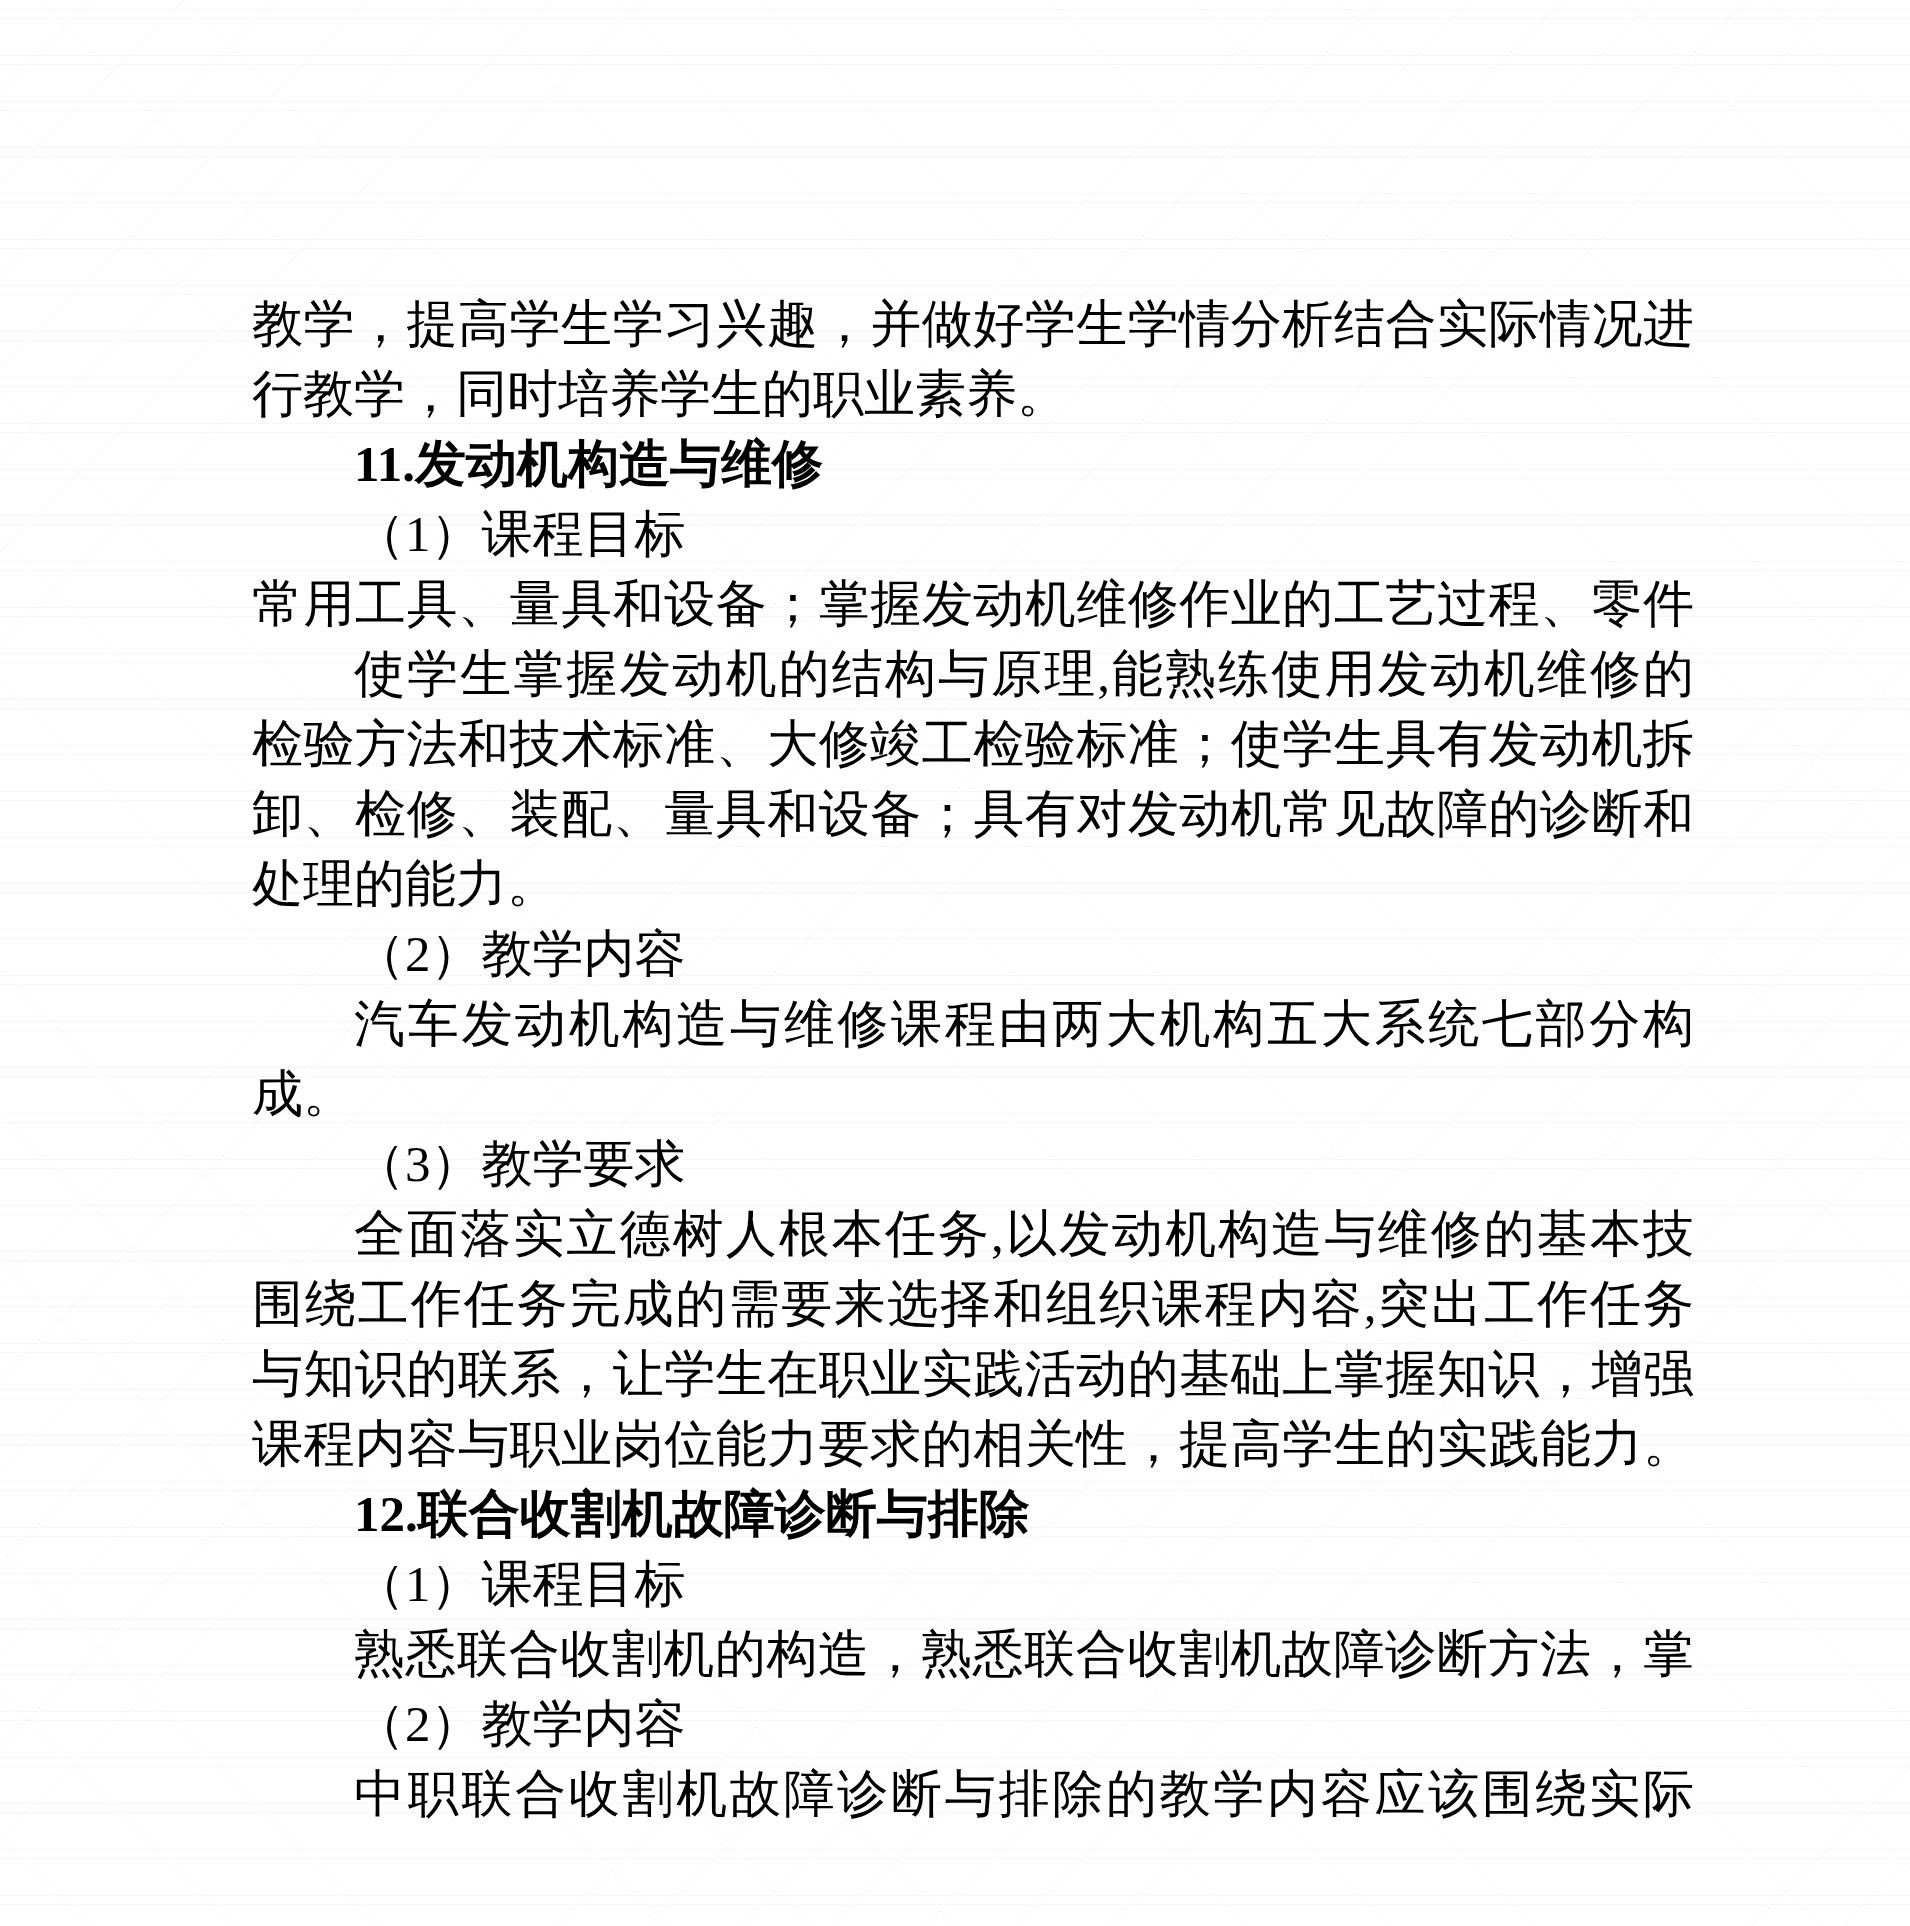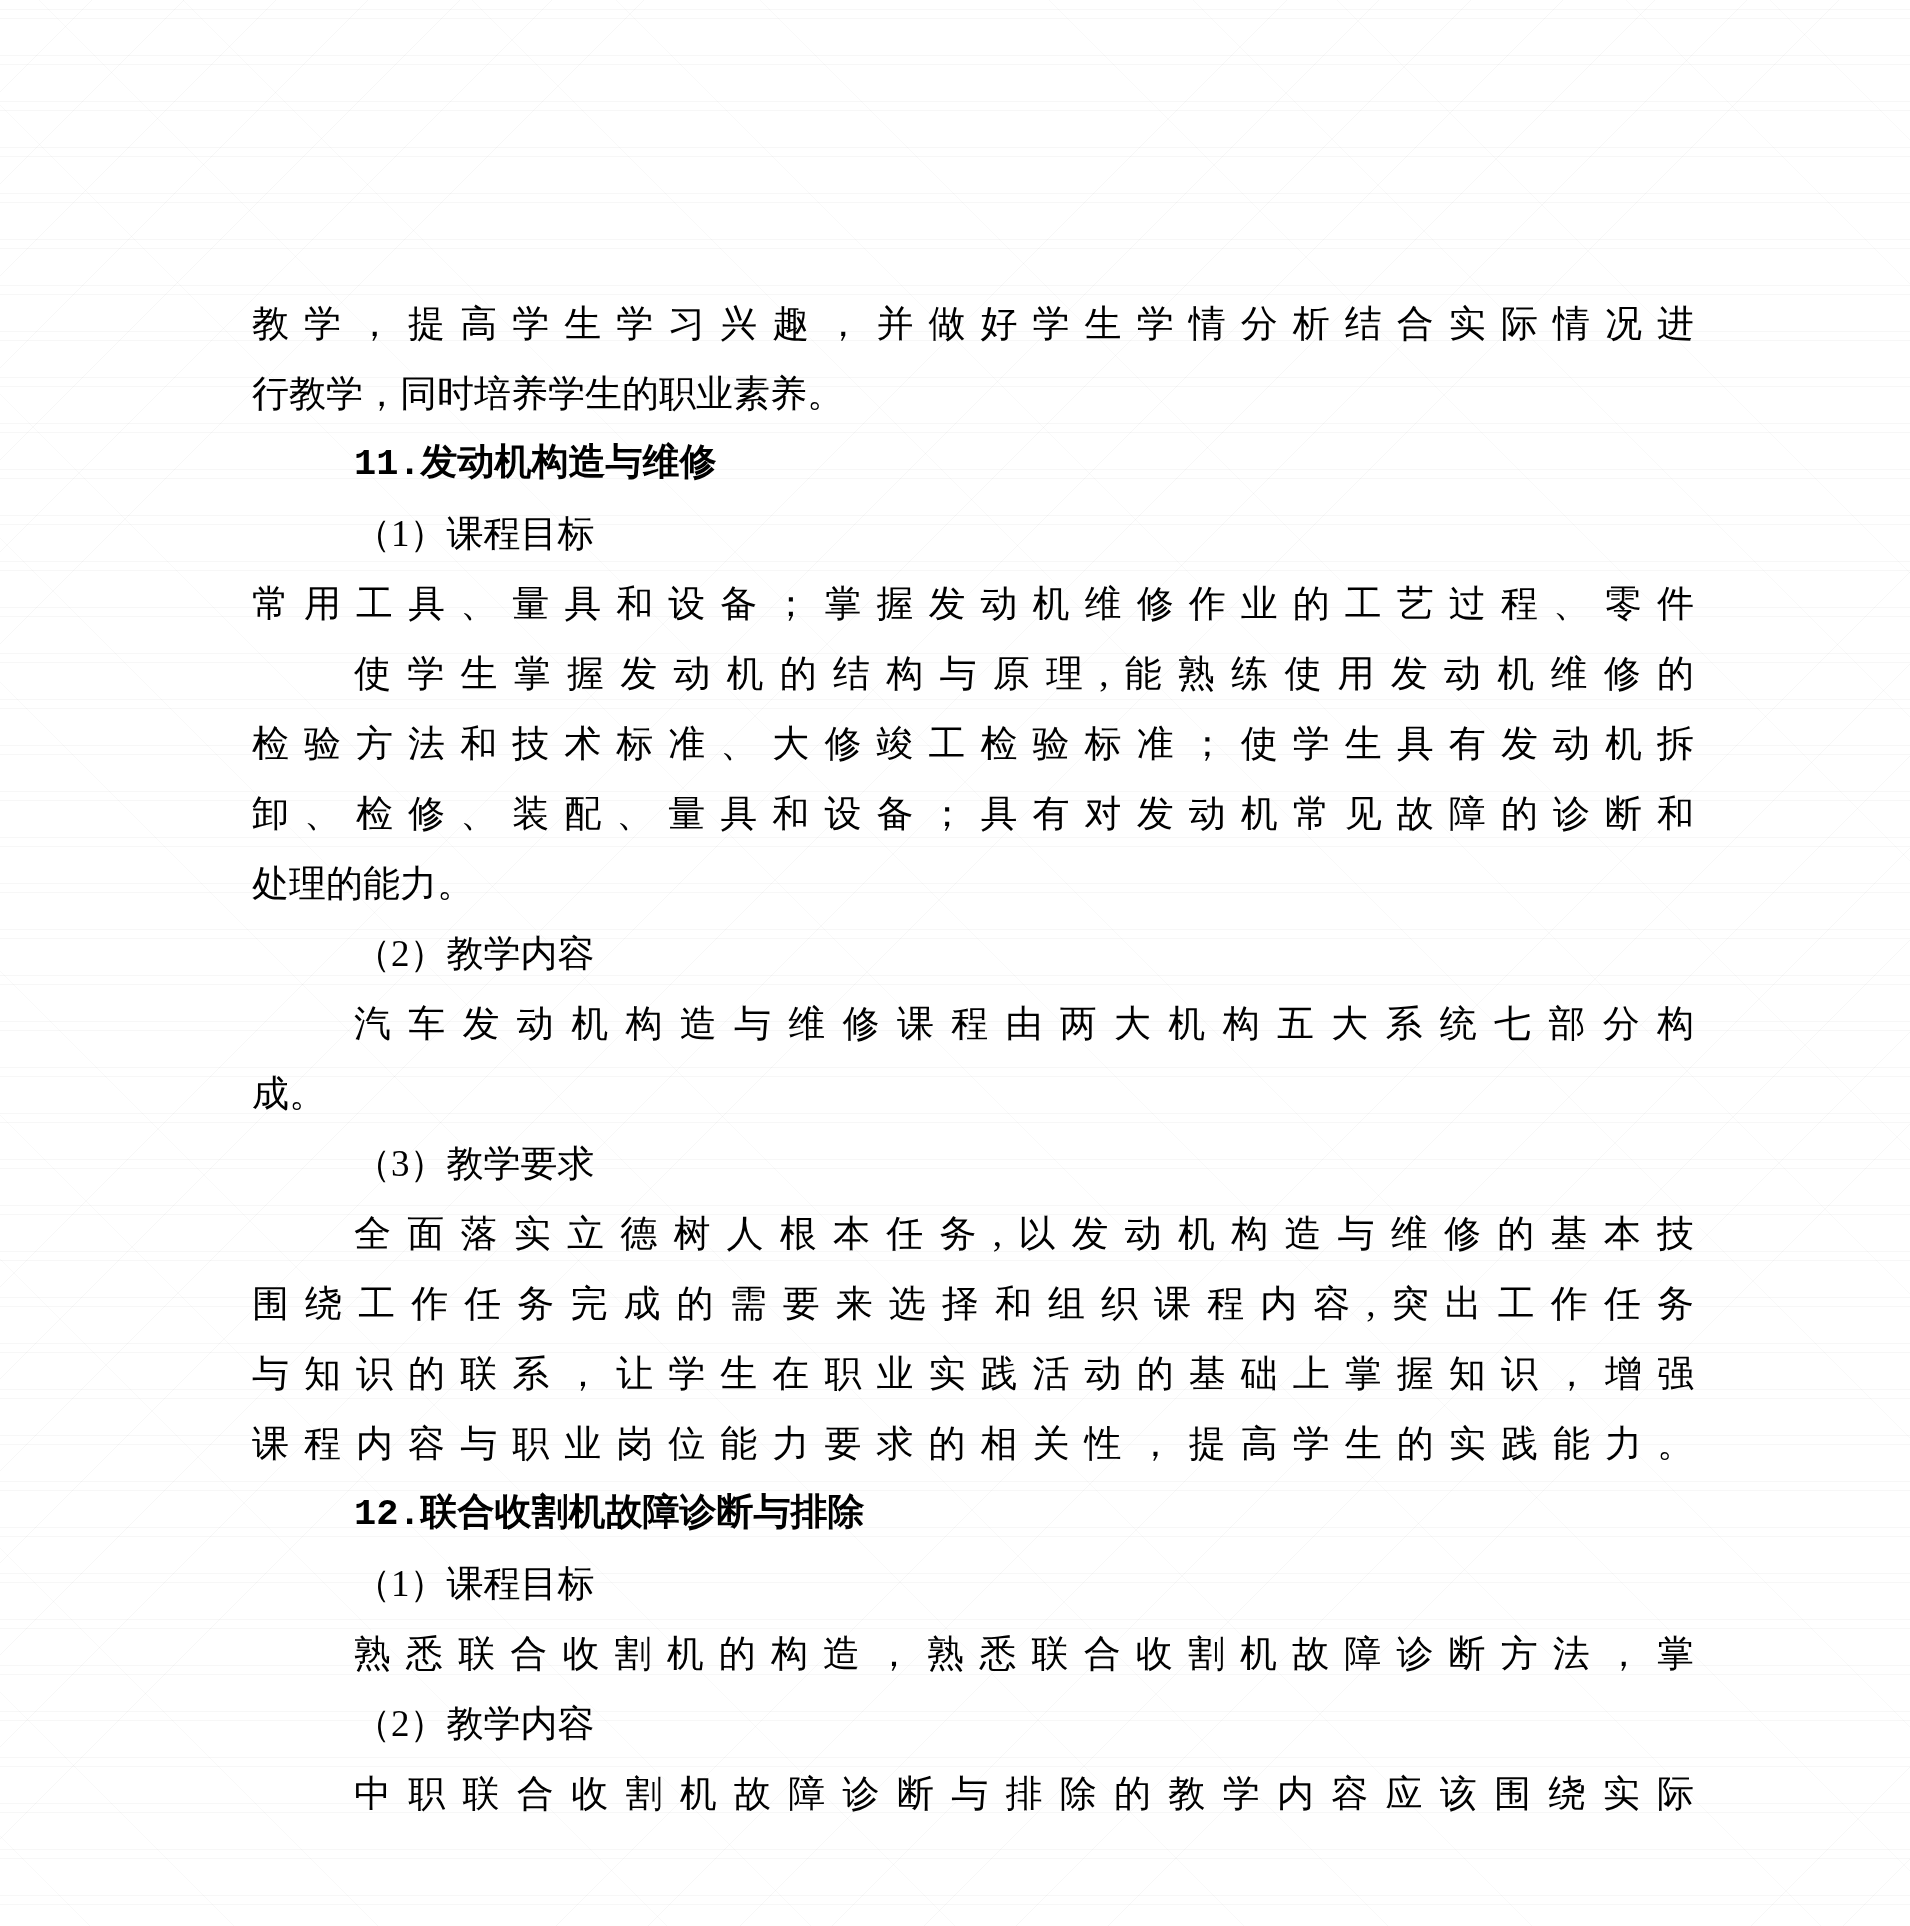--- a/index.html
+++ b/index.html
@@ -28,36 +28,35 @@
   }
   .text-block {
     position: absolute;
     left: 252px;
     top: 289px;
     width: 1442px;
   }
   .line {
     height: 70px;
     line-height: 70px;
-    font-size: 37px;
+    font-size: 51px;
     letter-spacing: 0;
     text-align: justify;
     text-align-last: left;
     overflow: hidden;
     white-space: normal;
   }
   .line.fill {
     text-align-last: justify;
   }
   .line.indent {
     text-indent: 102px; 
   }
   .line.heading {
     font-weight: 700;
-    font-family: Liberation Mono, monospace;
   }
 </style>
 </head>
 <body>
 
 <div class="page">
   <div class="texture"></div>
   <div class="text-block">
       <div class="line fill">教学，提高学生学习兴趣，并做好学生学情分析结合实际情况进</div>
       <div class="line">行教学，同时培养学生的职业素养。</div>

